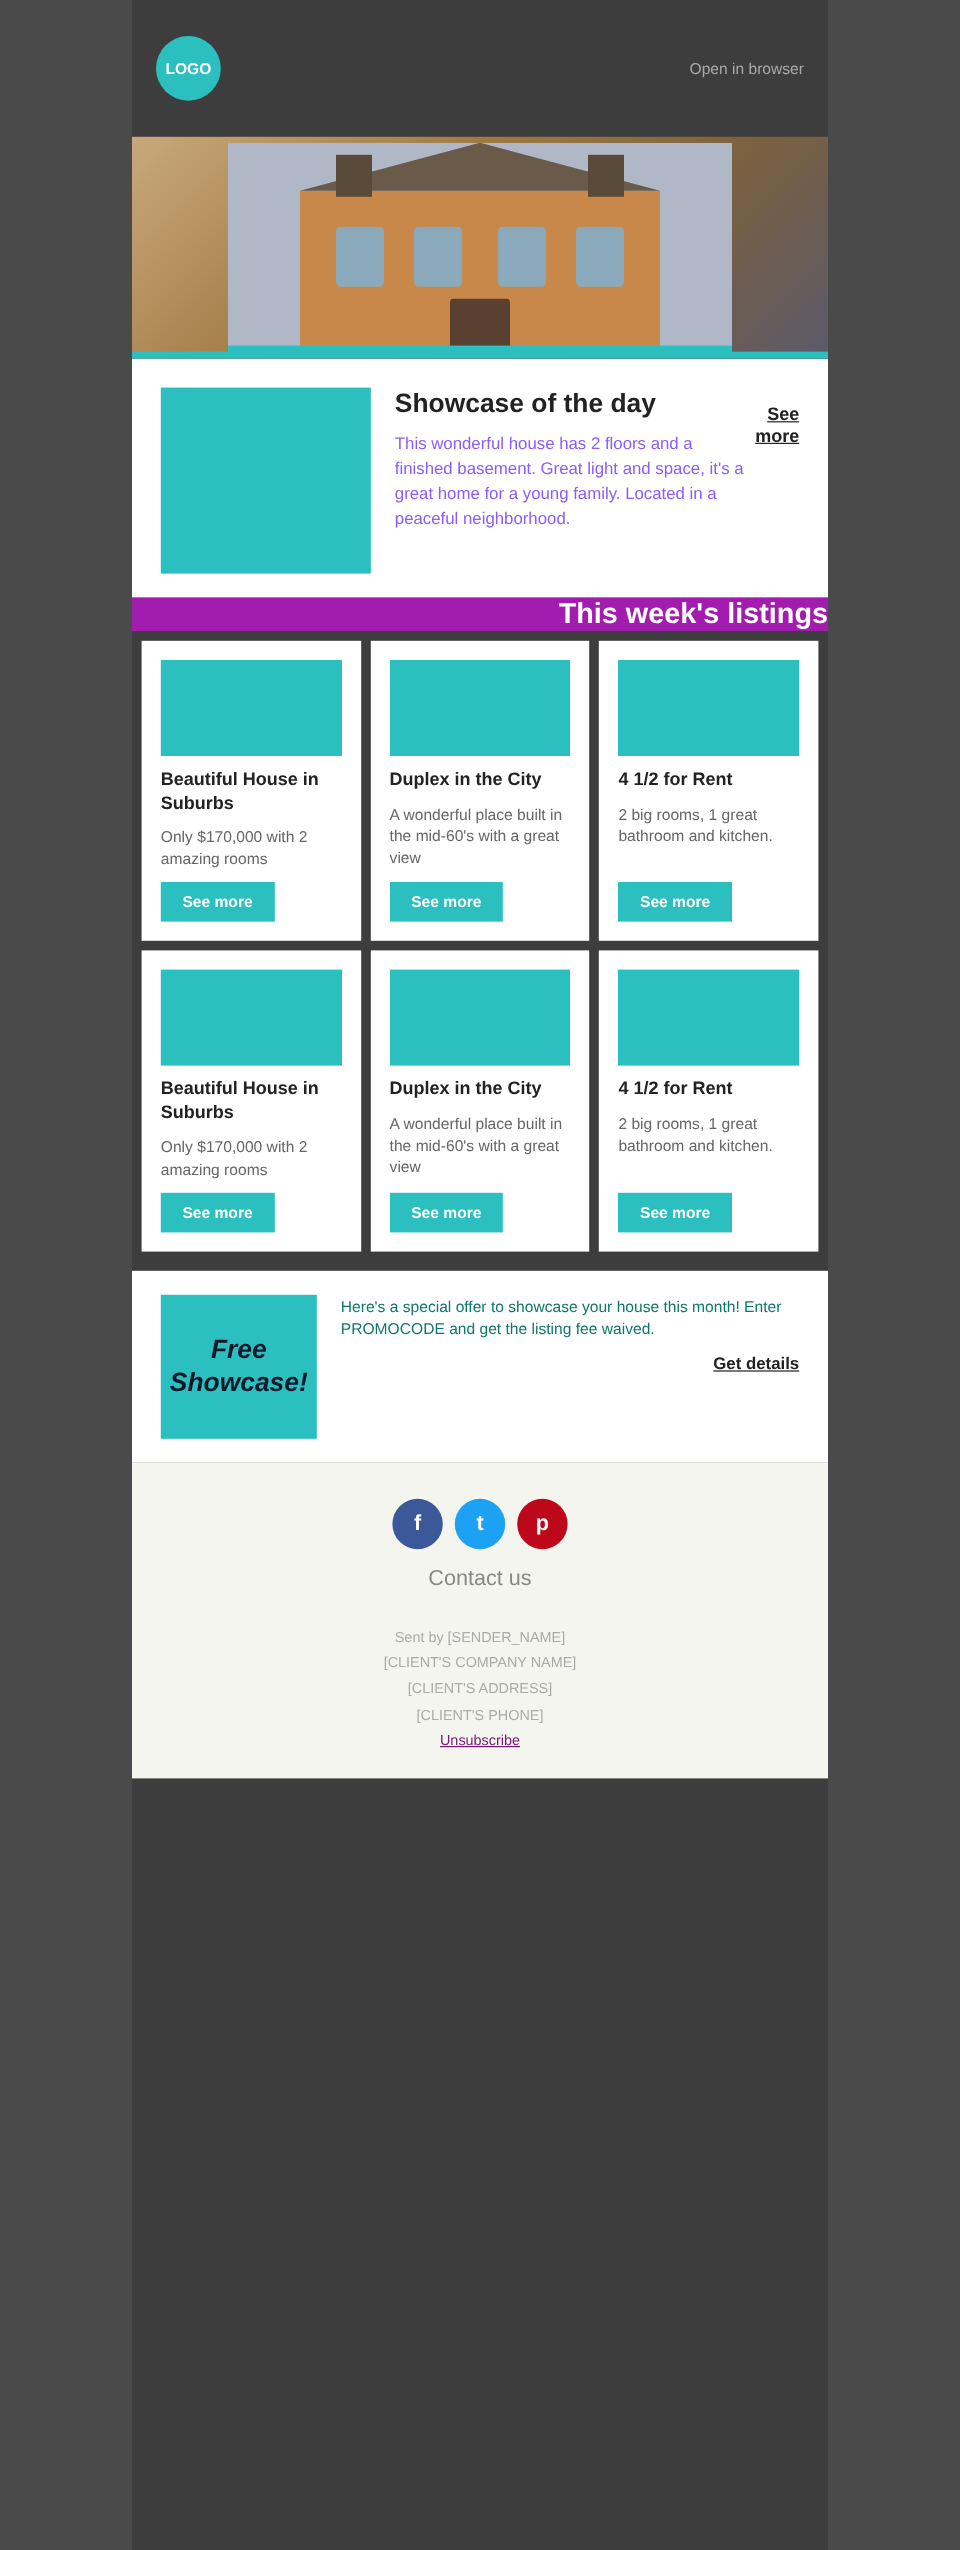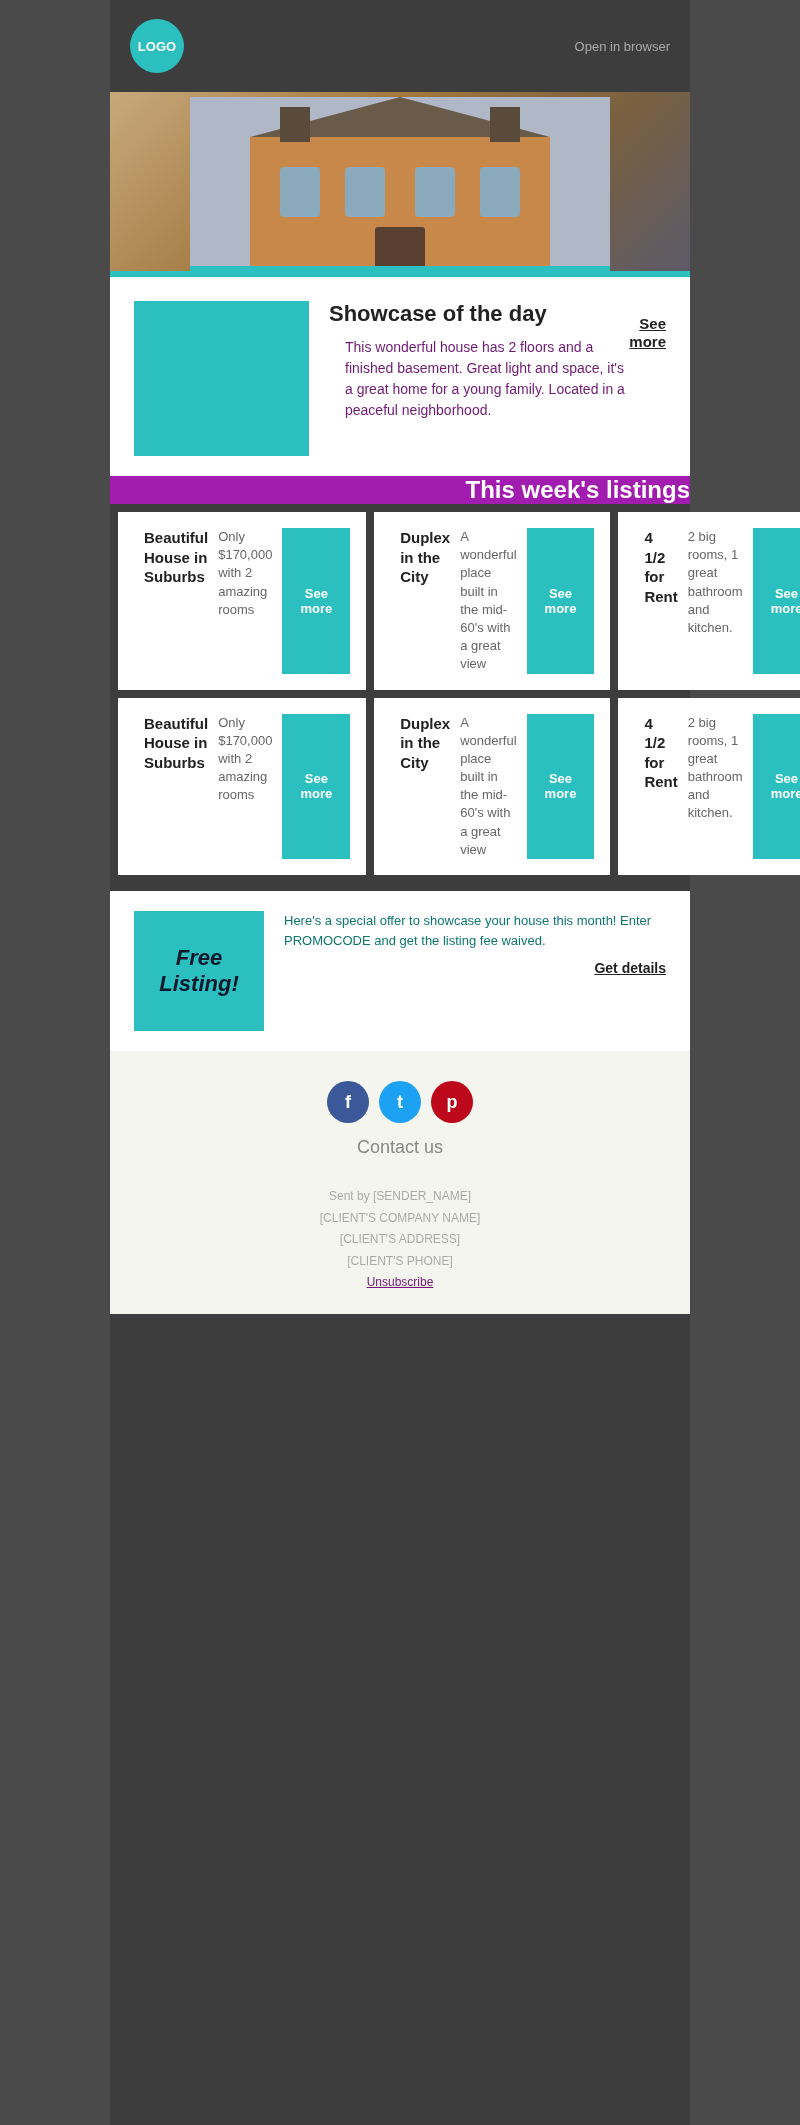--- a/index.html
+++ b/index.html
@@ -10,21 +10,21 @@
       justify-content: center;
       min-height: 2125px;
     }
     .email-wrapper {
       width: 580px;
       background: #3d3d3d;
     }
     
     .header {
       background: #3d3d3d;
-      padding: 19px 20px;
+      padding: 30px 20px;
       display: flex;
       align-items: center;
       justify-content: space-between;
     }
     .logo-circle {
       width: 54px;
       height: 54px;
       background: #2bbfbf;
       border-radius: 50%;
       display: flex;
@@ -82,23 +82,22 @@
       flex: 1;
     }
     .showcase-title {
       font-size: 22px;
       font-weight: bold;
       color: #222;
       margin-bottom: 10px;
     }
     .showcase-desc {
       font-size: 14px;
-      color: #701a75;
+      color: #8b5cf6;
       line-height: 1.5;
-      margin-left: 16px;
     }
     .see-more-right {
       text-align: right;
       margin-top: 14px;
     }
     .see-more-link {
       color: #222;
       font-weight: bold;
       text-decoration: underline;
       font-size: 15px;
@@ -124,21 +123,21 @@
     }
     .listings-row {
       display: flex;
       gap: 8px;
     }
     .listing-card {
       background: #fff;
       flex: 1;
       padding: 16px;
       display: flex;
-      flex-direction: row;
+      flex-direction: column;
       gap: 10px;
     }
     .listing-image {
       width: 100%;
       height: 80px;
       background: #2bbfbf;
     }
     .listing-title {
       font-size: 15px;
       font-weight: bold;
@@ -350,21 +349,21 @@
         <button class="see-more-btn">See more</button>
       </div>
     </div>
 
   </div>
 
   <div class="free-listing-section">
     <div class="free-listing-box">
       <span class="free-listing-text">
         <span>Free</span><br>
-        <span>Listing!</span>
+        <span>Showcase!</span>
       </span>
     </div>
     <div class="free-listing-content">
       <div class="free-listing-desc">Here's a special offer to showcase your house this month! Enter PROMOCODE and get the listing fee waived.</div>
       <a class="get-details-link" href="#">Get details</a>
     </div>
   </div>
 
   <div class="footer">
     <div class="social-icons">

